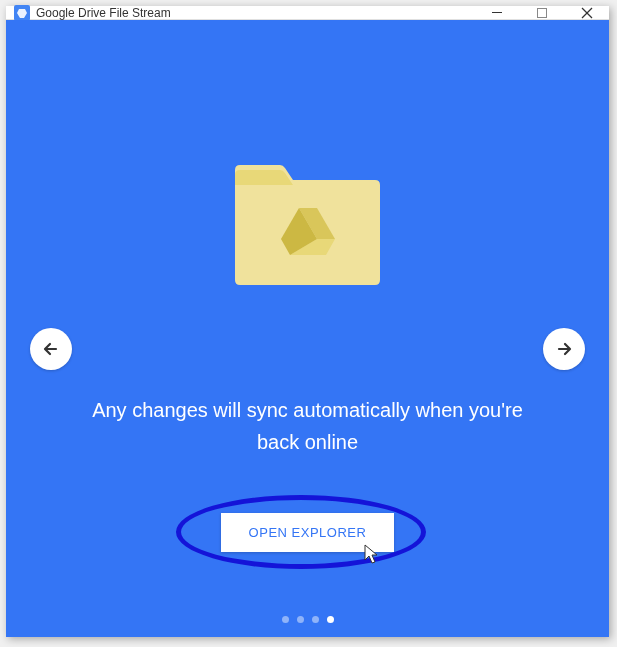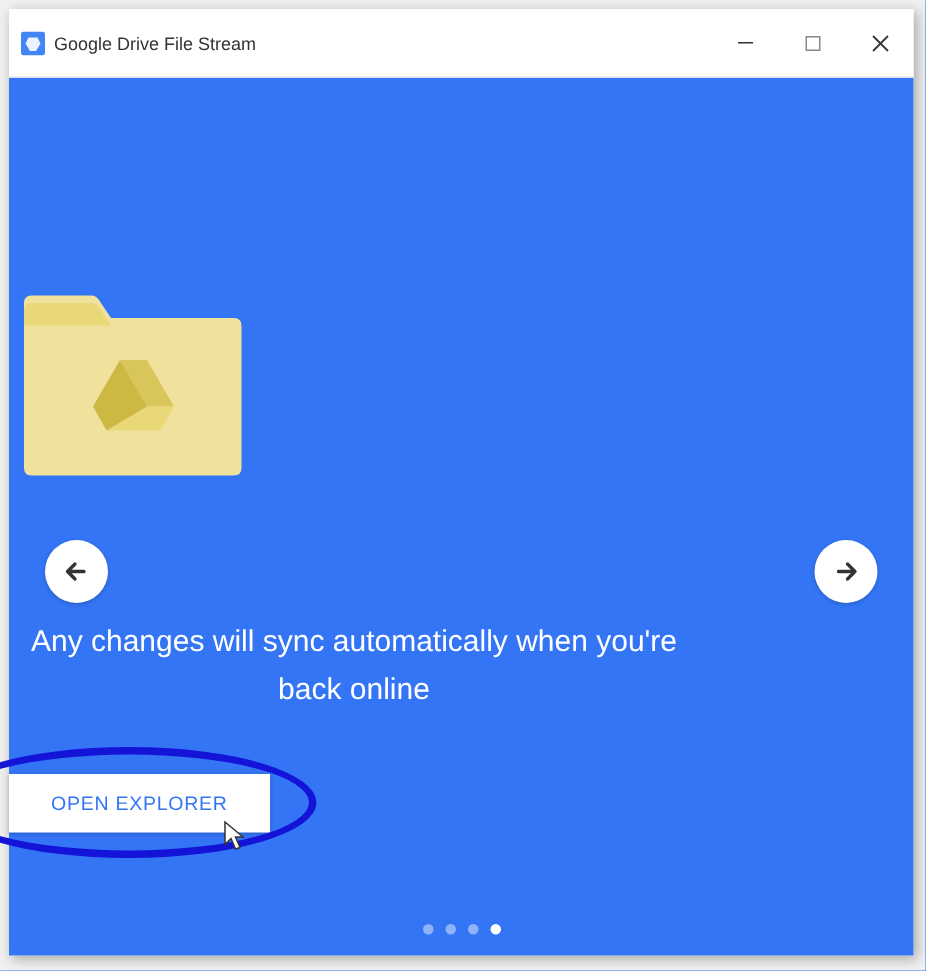--- a/index.html
+++ b/index.html
@@ -19,21 +19,21 @@
       top: 6px;
       left: 6px;
       width: 603px;
       height: 631px;
       background: white;
       box-shadow: 2px 2px 8px rgba(0,0,0,0.3);
       display: flex;
       flex-direction: column;
     }
     .titlebar {
-      height: 46px;
+      height: 14px;
       background: white;
       display: flex;
       align-items: center;
       border-bottom: 1px solid #e0e0e0;
     }
     .titlebar-icon {
       width: 16px;
       height: 16px;
       margin-left: 8px;
       margin-right: 6px;
@@ -62,20 +62,22 @@
     }
     .titlebar-btn.close {
       font-size: 16px;
     }
     .content {
       flex-grow: 1;
       background: #3475f5;
       position: relative;
       display: flex;
       flex-direction: column;
+      align-items: center;
+      gap: 15px;
     }
     .folder-container {
       margin-top: 130px;
       position: relative;
     }
     .nav-arrows {
       position: absolute;
       width: 100%;
       top: 308px;
       display: flex;

